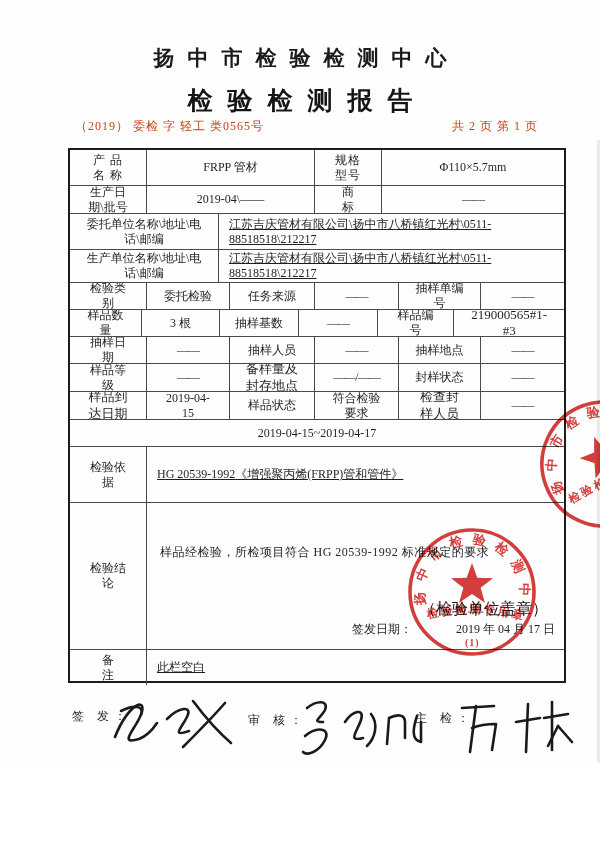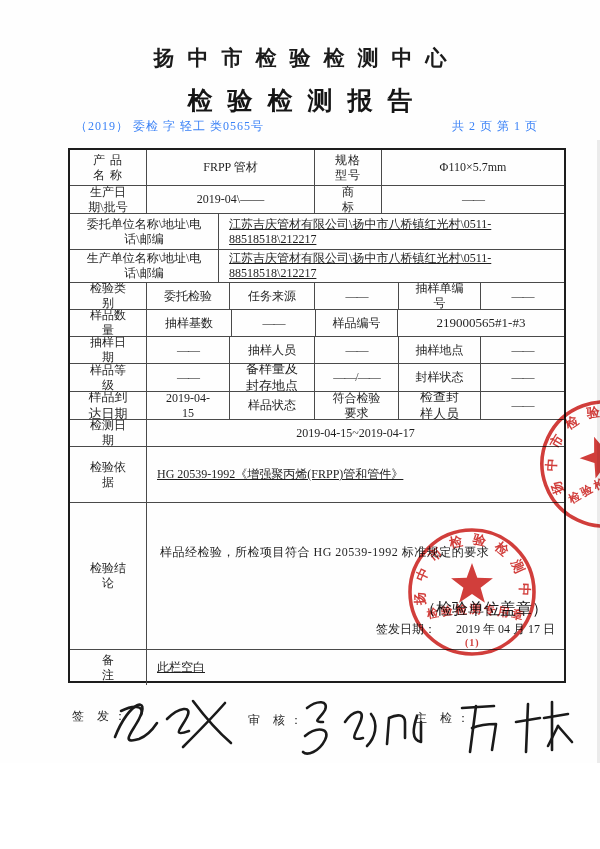--- a/index.html
+++ b/index.html
@@ -23,21 +23,21 @@
     letter-spacing:13px;text-indent:13px;color:#1b1b1b;
   }
   .report-title{
     position:absolute;top:84px;left:0;width:100%;
     text-align:center;font-size:25px;font-weight:700;
     letter-spacing:15px;text-indent:15px;color:#151515;
   }
   .doc-line{
     position:absolute;top:118px;left:75px;right:62px;
     display:flex;justify-content:space-between;
-    font-size:12px;color:#3b82f6;letter-spacing:1px;
+    font-size:12px;color:#c2410c;letter-spacing:1px;
   }
   
   .report-table{
     position:absolute;left:68px;top:148px;width:498px;height:535px;
     border:2px solid #1d1d1d;box-sizing:border-box;
     display:flex;flex-direction:column;
     font-size:12px;
   }
   .trow{display:flex;flex:0 0 auto;}
   .cell{
@@ -50,21 +50,21 @@
   .trow .cell:last-child{border-right:none;flex:1 1 auto;}
   .trow.last .cell{border-bottom:none;}
   .cell.left{justify-content:flex-start;text-align:left;padding-left:10px;text-decoration:underline;}
   .cell.small{font-size:13px;}
   .lab{letter-spacing:1px;}
   .dash{letter-spacing:-1px;color:#3a3a3a;}
   
   .conclusion-cell{position:relative;display:block;padding:0;}
   .conclusion-statement{position:absolute;left:13px;top:42px;font-size:12px;letter-spacing:.5px;}
   .seal-note{position:absolute;right:16px;top:96px;font-size:16px;}
-  .issue-date-line{position:absolute;right:9px;top:119px;display:flex;gap:20px;font-size:12px;}
+  .issue-date-line{position:absolute;right:9px;top:119px;display:flex;gap:44px;font-size:12px;}
   
   .stamp{position:absolute;mix-blend-mode:multiply;opacity:.93;}
   .stamp-main{left:402px;top:522px;width:140px;height:140px;}
   .stamp-edge{left:534px;top:394px;width:140px;height:140px;transform:rotate(-20deg);}
   .stamp svg{width:100%;height:100%;}
   .stamp .ring{fill:none;stroke:var(--stamp-red,#cf2f2c);stroke-width:3.6;}
   .stamp .star{fill:var(--stamp-red,#cf2f2c);}
   .stamp text{fill:var(--stamp-red,#cf2f2c);font-family:"Liberation Serif","DejaVu Serif",serif;font-weight:700;}
   .stamp .ring-text{font-size:13px;letter-spacing:9px;}
   .stamp .inner-text{font-size:11.5px;letter-spacing:2.5px;}
@@ -121,20 +121,21 @@
       <div class="cell" style="width:77px">检验类别</div>
       <div class="cell" style="width:83px">委托检验</div>
       <div class="cell" style="width:85px">任务来源</div>
       <div class="cell dash" style="width:84px">——</div>
       <div class="cell" style="width:82px">抽样单编号</div>
       <div class="cell dash">——</div>
     </div>
 
     <div class="trow" style="height:27px">
       <div class="cell" style="width:77px">样品数量</div>
+      <div class="cell" style="width:83px">3 根</div>
       <div class="cell" style="width:85px">抽样基数</div>
       <div class="cell dash" style="width:84px">——</div>
       <div class="cell" style="width:82px">样品编号</div>
       <div class="cell small">219000565#1-#3</div>
     </div>
 
     <div class="trow" style="height:27px">
       <div class="cell" style="width:77px">抽样日期</div>
       <div class="cell dash" style="width:83px">——</div>
       <div class="cell" style="width:85px">抽样人员</div>
@@ -155,21 +156,20 @@
     <div class="trow" style="height:28px">
       <div class="cell small" style="width:77px">样品到达日期</div>
       <div class="cell" style="width:83px">2019-04-15</div>
       <div class="cell" style="width:85px">样品状态</div>
       <div class="cell" style="width:84px">符合检验要求</div>
       <div class="cell small" style="width:82px">检查封样人员</div>
       <div class="cell dash">——</div>
     </div>
 
     <div class="trow" style="height:27px">
-      <div class="cell" style="width:77px">检测日期</div>
       <div class="cell">2019-04-15~2019-04-17</div>
     </div>
 
     <div class="trow" style="height:56px">
       <div class="cell" style="width:77px">检验依据</div>
       <div class="cell left">HG 20539-1992《增强聚丙烯(FRPP)管和管件》</div>
     </div>
 
     <div class="trow" style="height:147px">
       <div class="cell" style="width:77px">检验结论</div>

